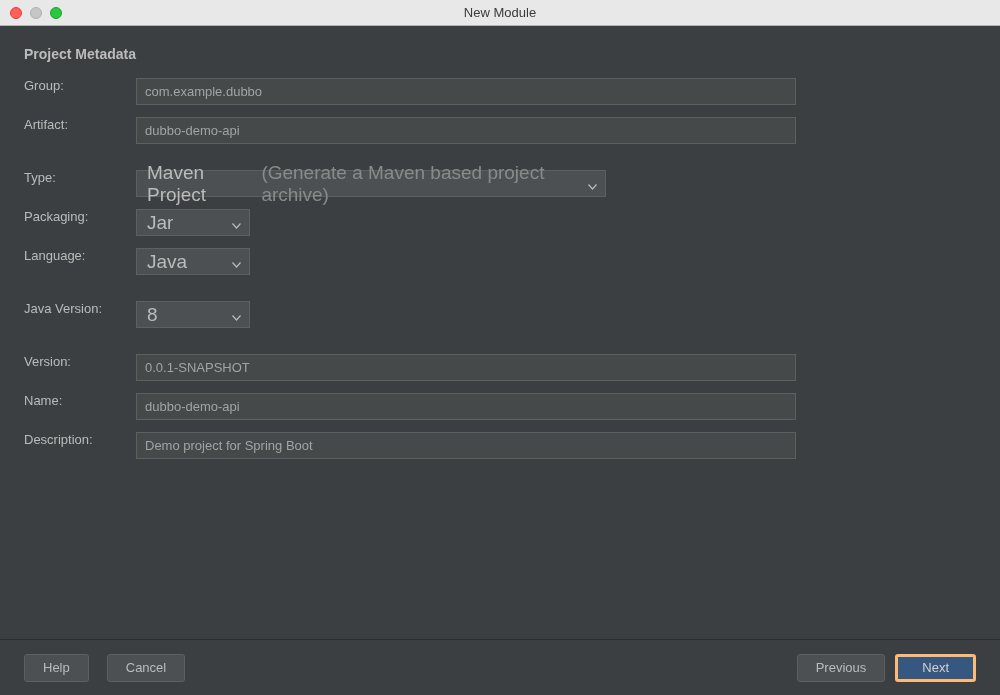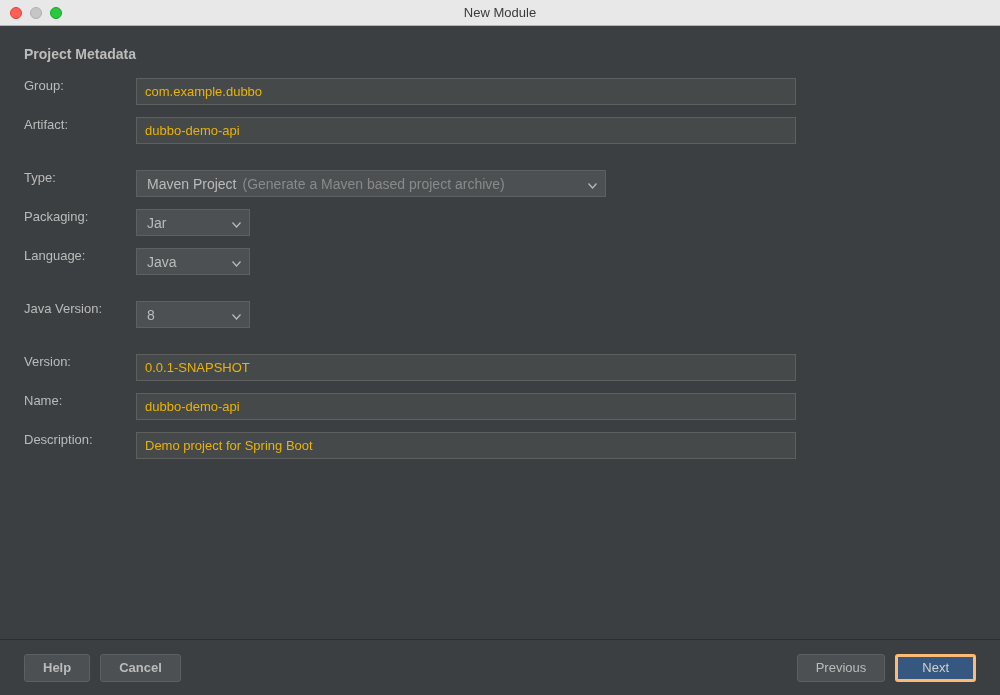--- a/index.html
+++ b/index.html
@@ -71,35 +71,35 @@
       width: 112px;
       color: #bbbbbb;
       font-size: 13px;
     }
     .text-input {
       flex: 1;
       max-width: 660px;
       height: 27px;
       background: #45494a;
       border: 1px solid #5e6060;
-      color: #eab308;
+      color: #a3a3a3;
       font-size: 13px;
       padding: 0 8px;
       outline: none;
     }
     .text-input.focused {
       border: 1px solid #4a87c9;
       box-shadow: 0 0 0 1px #4a87c9;
     }
     .dropdown {
       height: 27px;
       background: #4c5052;
       border: 1px solid #5e6060;
       color: #bbbbbb;
-      font-size: 14px;
+      font-size: 19px;
       padding: 0 26px 0 10px;
       position: relative;
       display: flex;
       align-items: center;
       cursor: default;
     }
     .dropdown-wide {
       width: 470px;
       display: flex;
       align-items: center;
@@ -151,22 +151,21 @@
       justify-content: center;
     }
     .btn-primary {
       background: #365880;
       border: 3px solid #fdba74;
       color: #d0d0d0;
       padding: 0 24px;
     }
     .footer-left {
       display: flex;
-      gap: 10px;
-      font-weight: bold;
+      gap: 18px;
     }
   </style>
 </head>
 <body>
 
 <div class="titlebar">
   <div class="traffic-lights">
     <div class="traffic-dot dot-red"></div>
     <div class="traffic-dot dot-yellow"></div>
     <div class="traffic-dot dot-green"></div>

